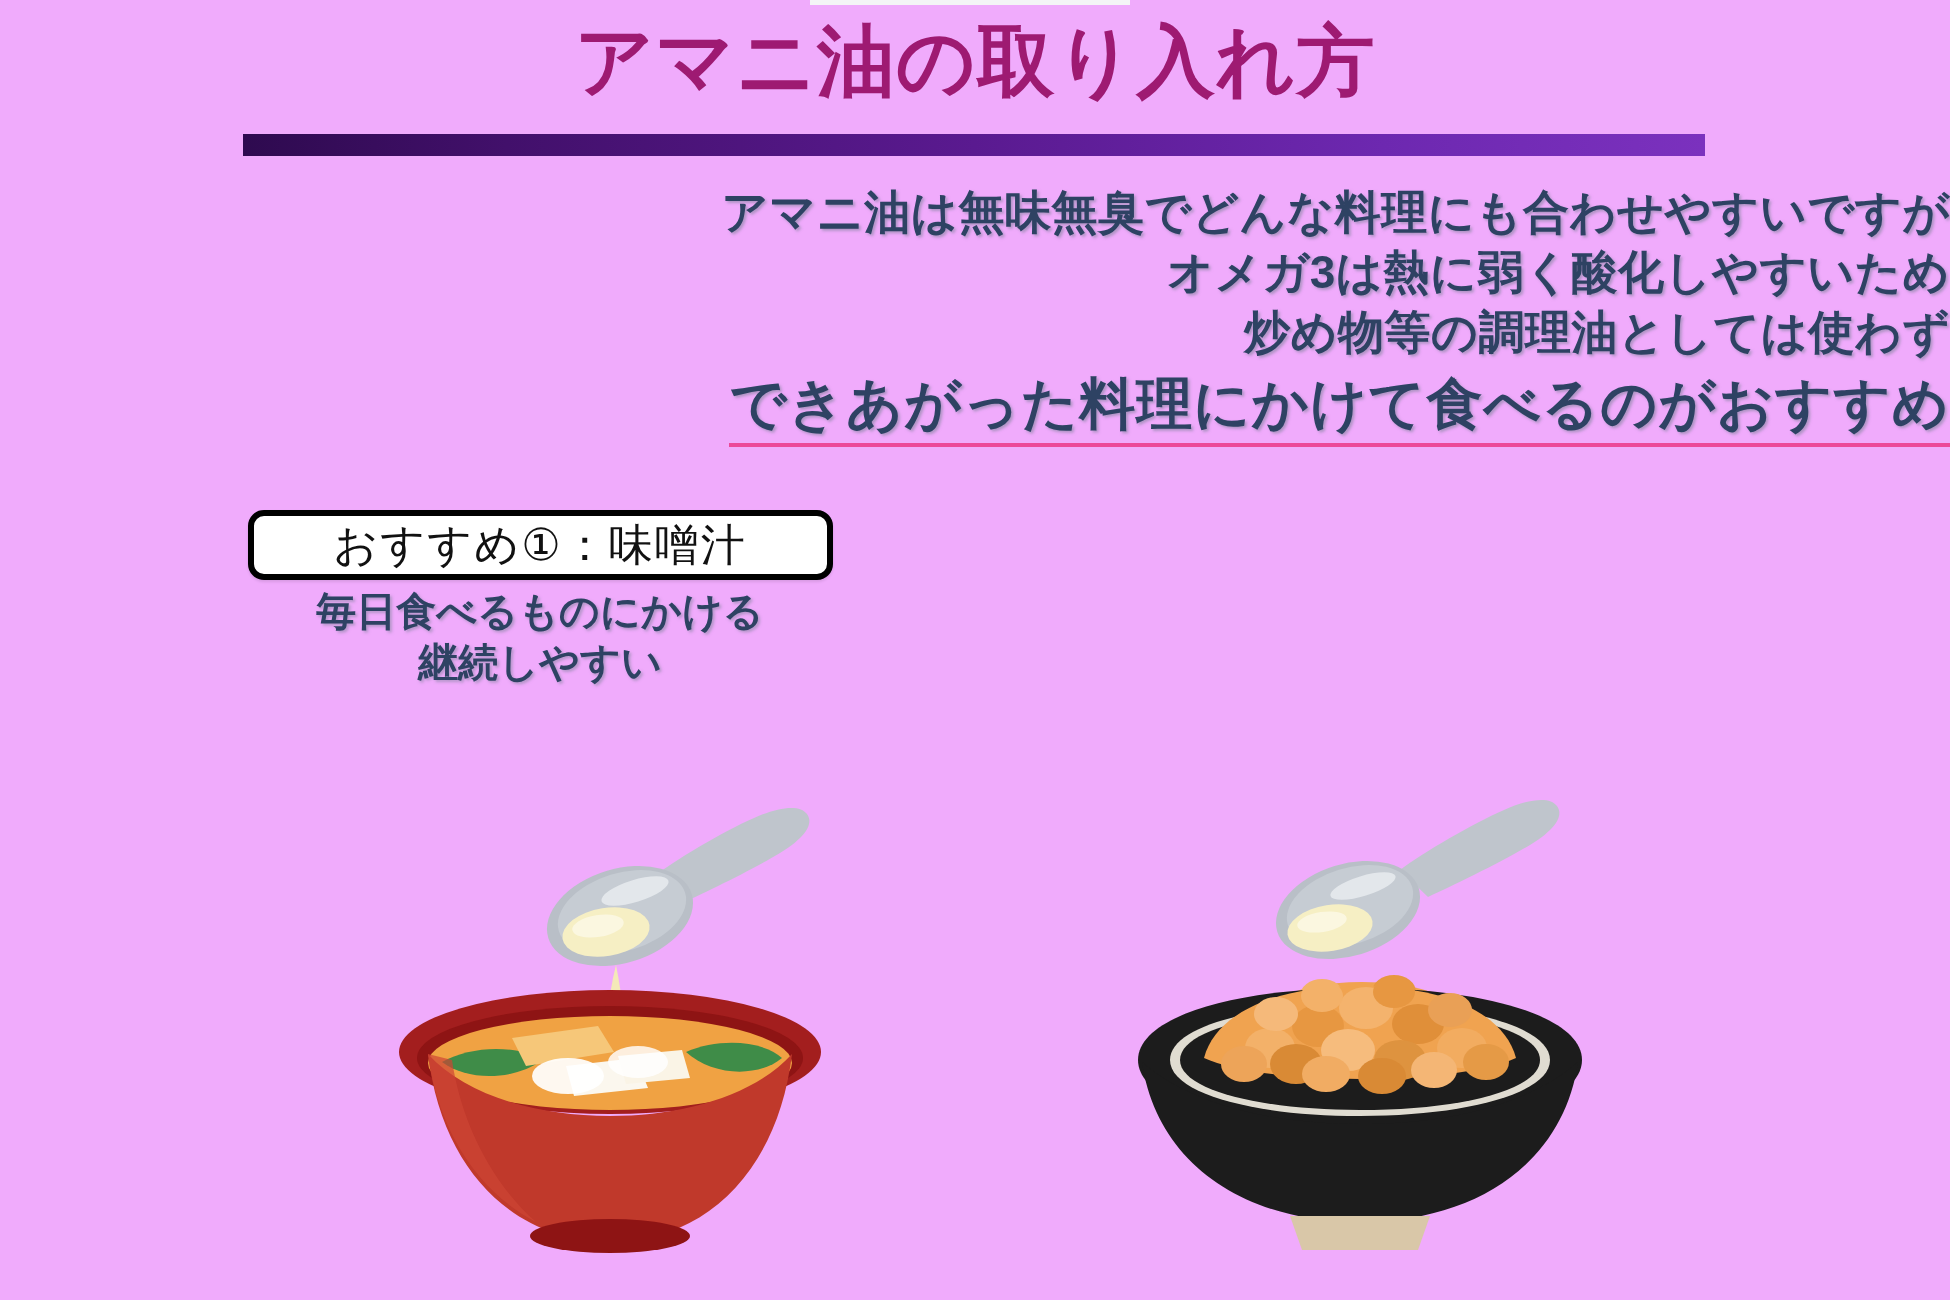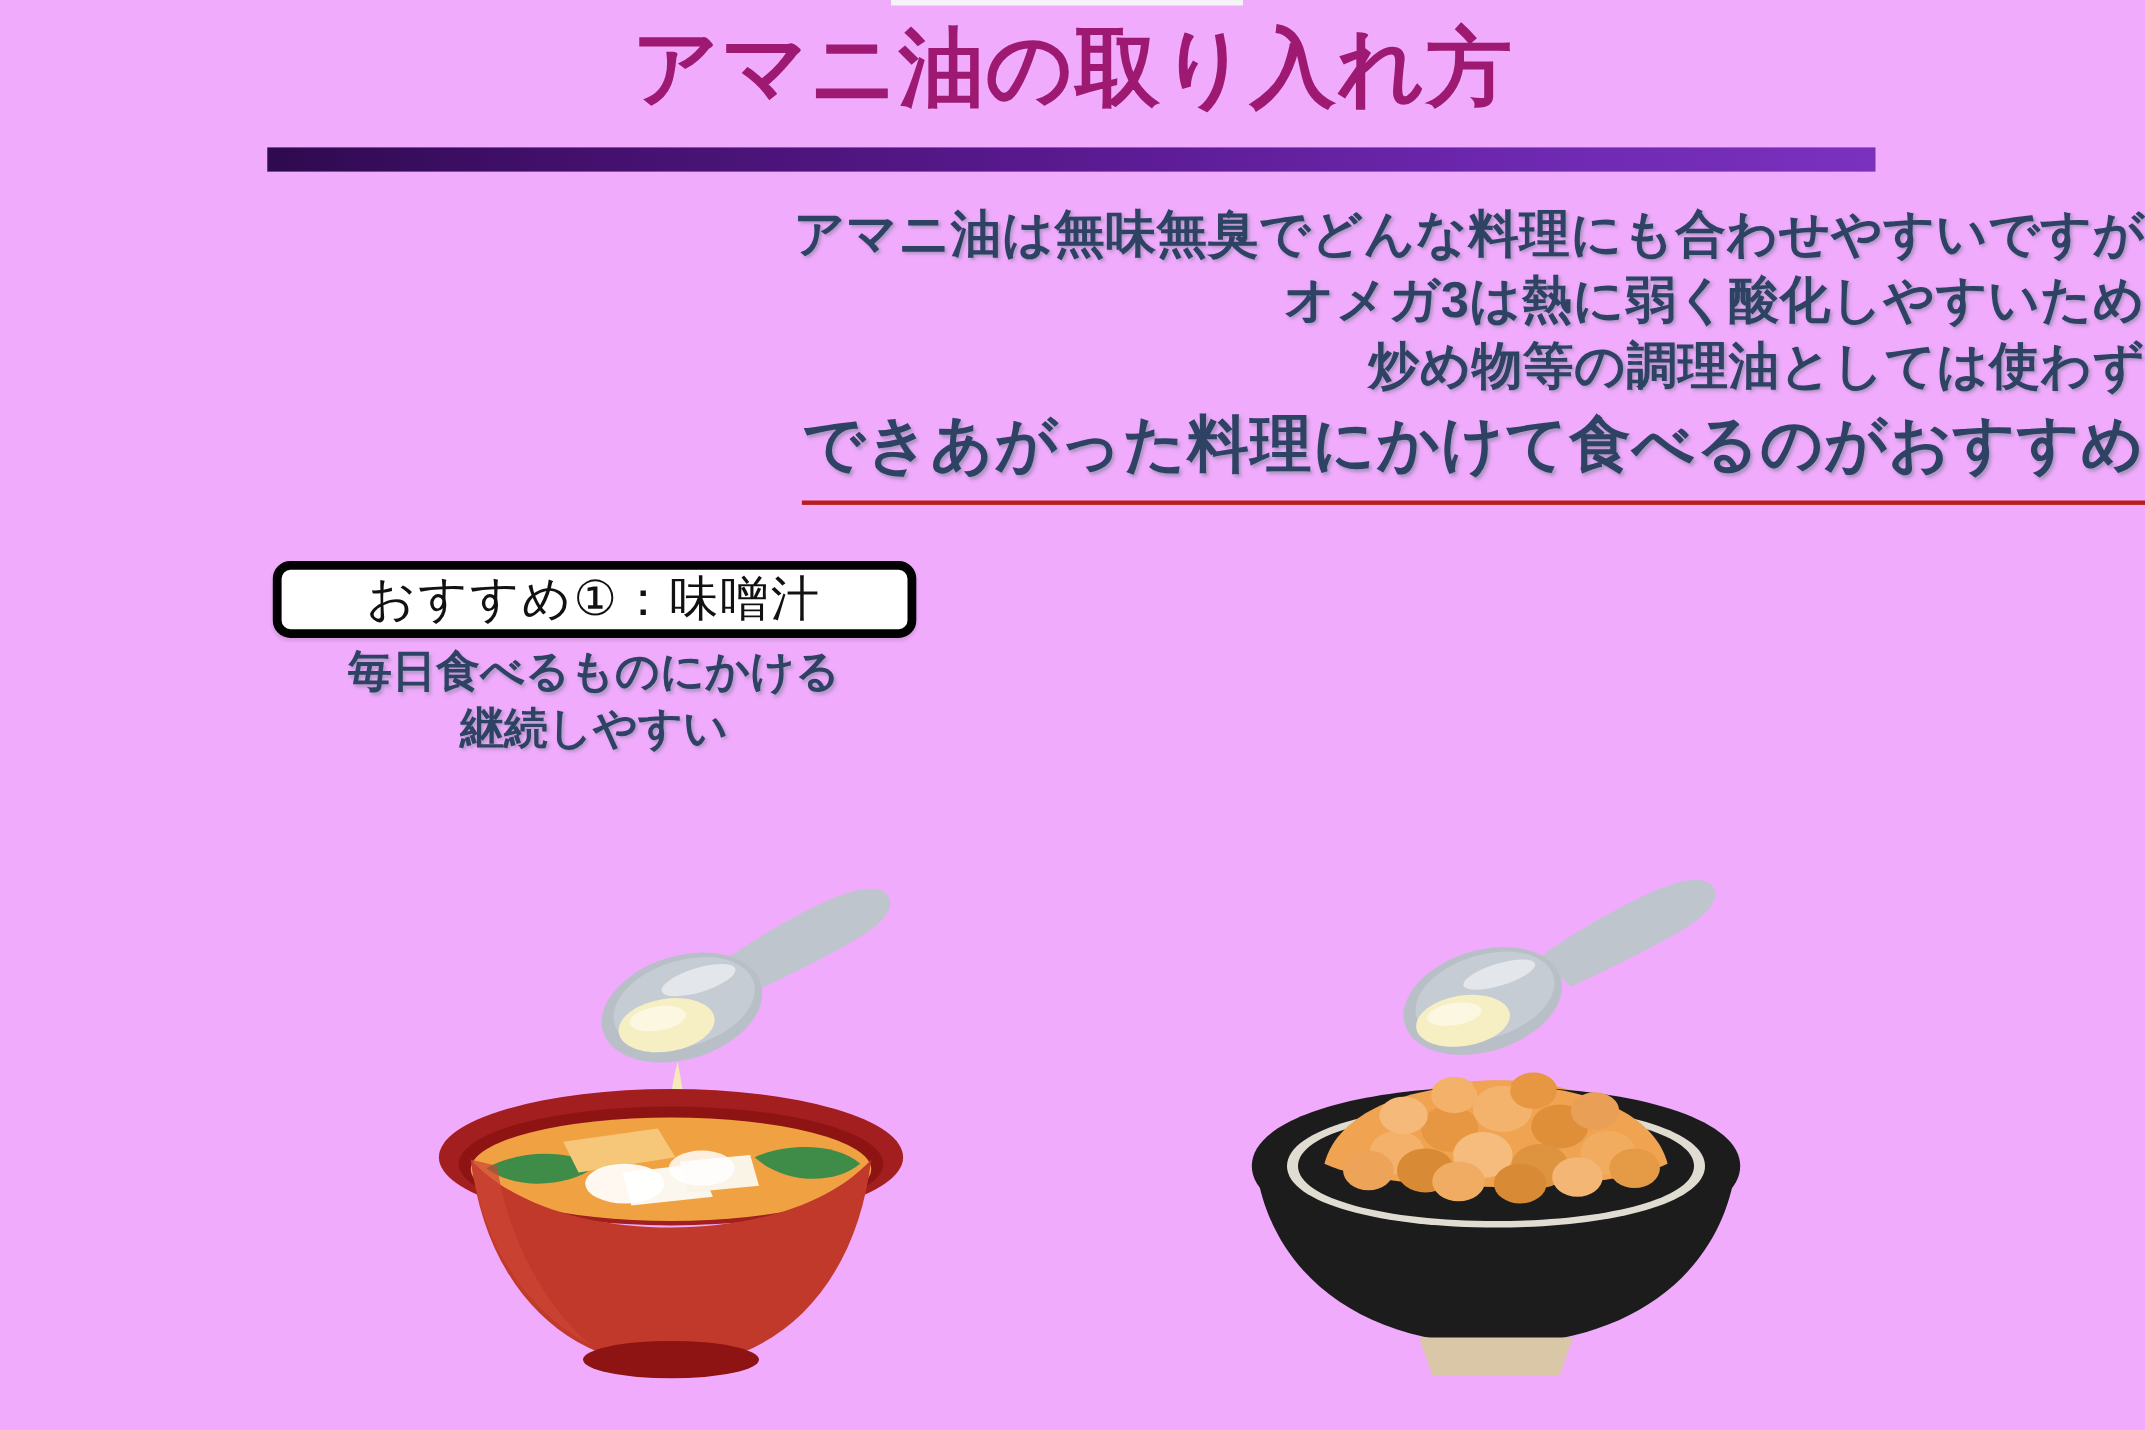--- a/index.html
+++ b/index.html
@@ -68,39 +68,39 @@
     font-size: 46px;
     letter-spacing: 0.5px;
     white-space: nowrap;
   }
   .intro .ln.emph {
     font-size: 56px;
     margin-top: 6px;
     letter-spacing: 1px;
   }
   .intro .ln.emph .u {
-    border-bottom: 4px solid #b91c1c;
-    padding-bottom: 20px;
+    border-bottom: 4px solid #ec4899;
+    padding-bottom: 8px;
   }
 
   
   .col {
     position: absolute;
     top: 510px;
     width: 700px;
   }
   .col-left  { left: 190px; }
   .col-right { left: 1010px; }
 
   .head-box {
     margin: 0 auto;
     width: 585px;
     height: 70px;
     box-sizing: border-box;
-    border: 8px solid #000000;
+    border: 6px solid #000000;
     border-radius: 16px;
     background: #ffffff;
     display: flex;
     align-items: center;
     justify-content: center;
     box-shadow: 0 2px 3px rgba(0,0,0,0.10);
   }
   .col-right .head-box { width: 580px; }
   .head-box .label {
     font-size: 44px;

